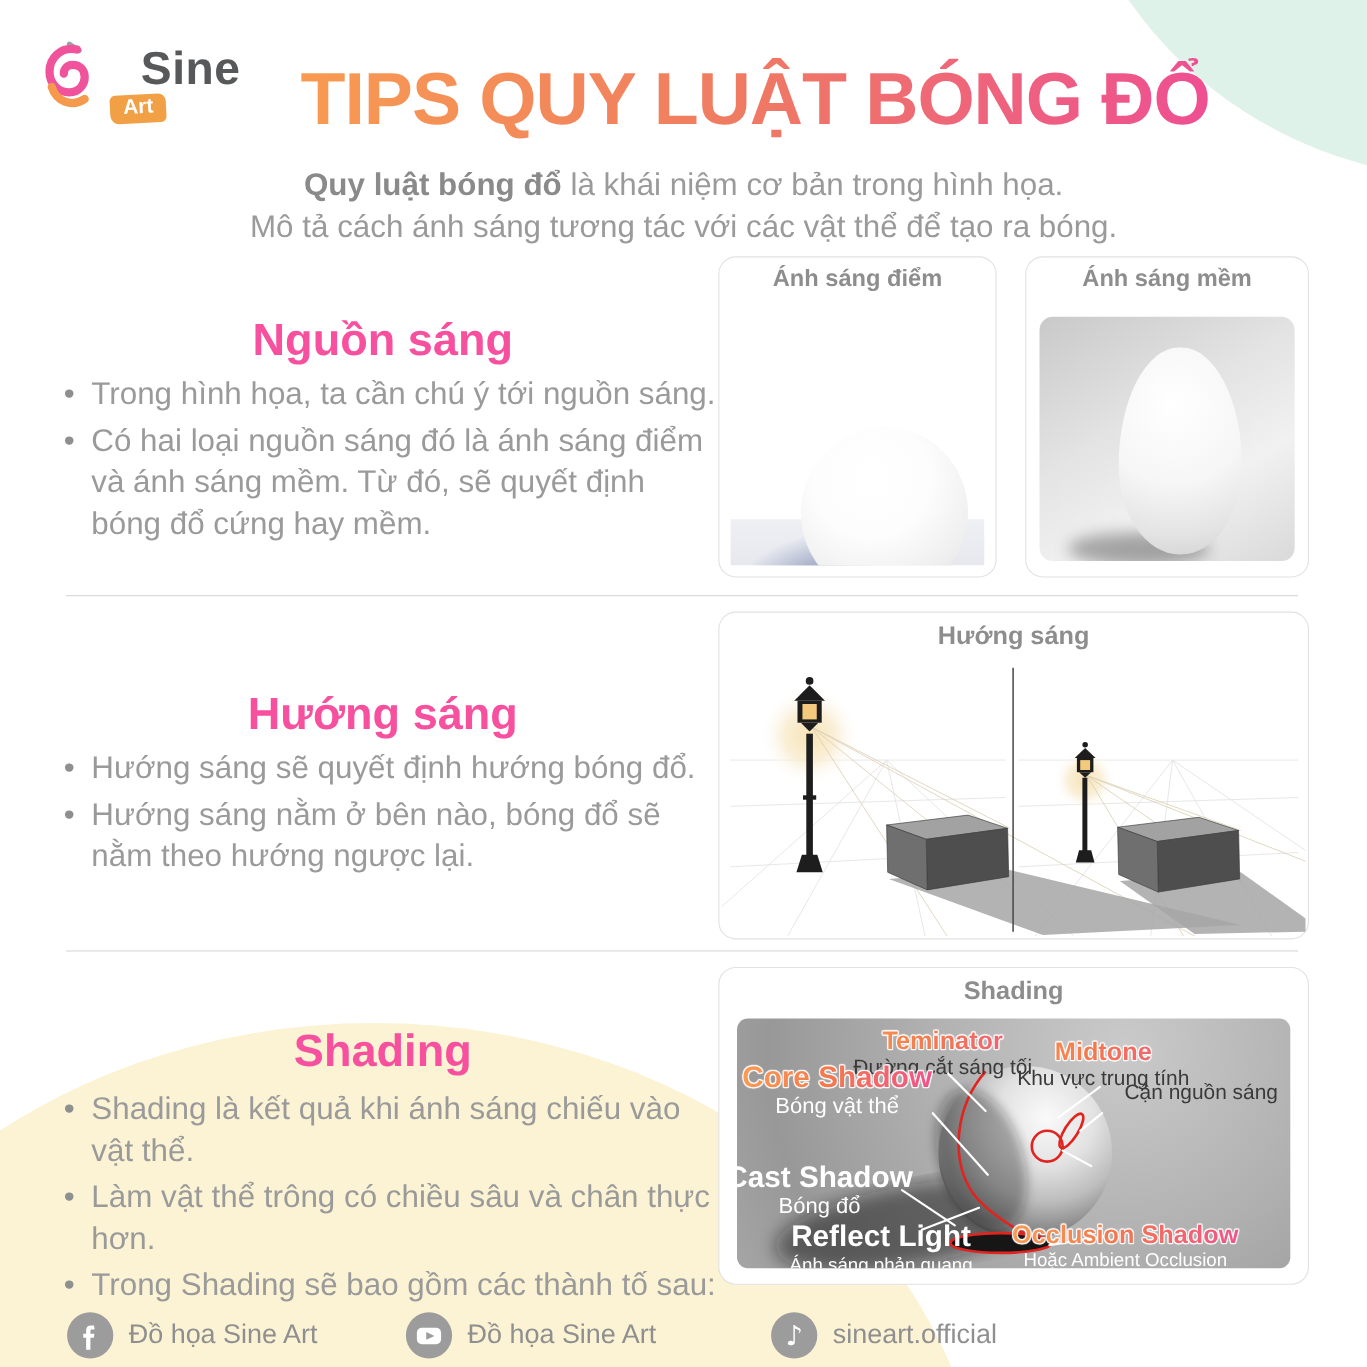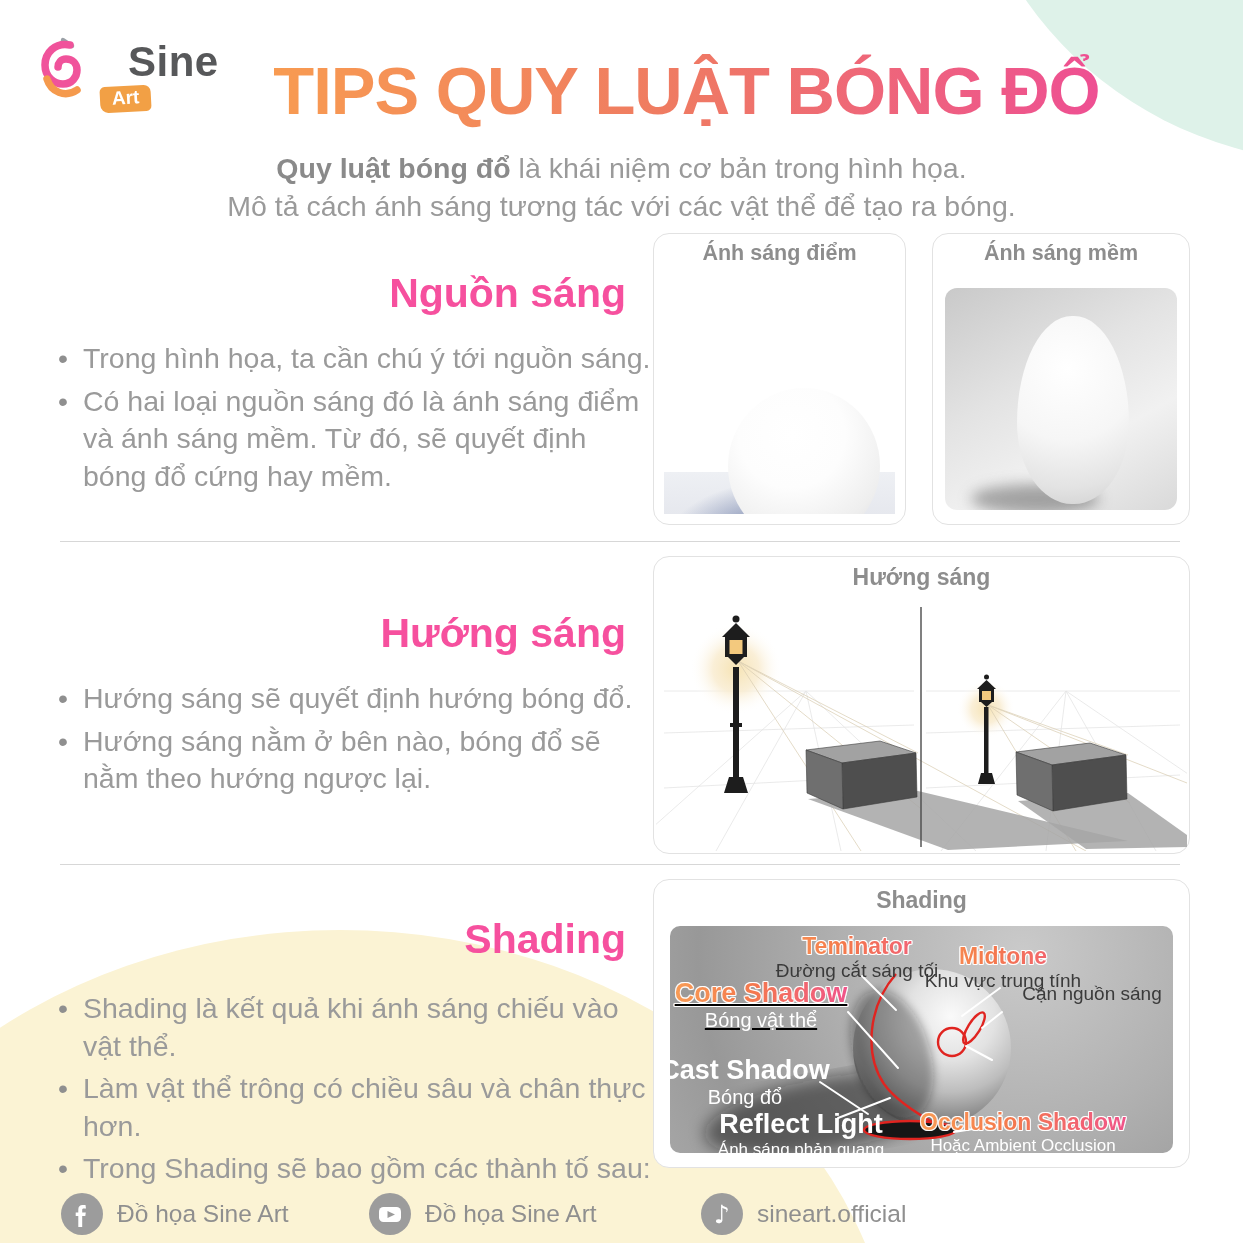--- a/index.html
+++ b/index.html
@@ -18,21 +18,21 @@
 
   
   .main-title{position:absolute;left:150px;right:20px;top:52px;text-align:center;}
   .main-title span{display:inline-block;font-size:67px;font-weight:bold;letter-spacing:-1px;
       background:linear-gradient(90deg,#f89b51 0%,#ef7b62 48%,#ee4f93 100%);
       -webkit-background-clip:text;background-clip:text;color:transparent;}
   .intro{position:absolute;left:0;right:0;top:150px;text-align:center;font-size:28.5px;color:#9a9a9a;line-height:1.33;}
   .intro b{color:#8a8a8a;}
 
   
-  .sec-h{position:absolute;left:38px;width:588px;margin:0;text-align:right;font-size:41px;font-weight:bold;color:#f6509e;}
+  .sec-h{position:absolute;left:38px;width:588px;margin:16px;text-align:center;font-size:41px;font-weight:bold;color:#f6509e;}
   #h1{top:270px;} #h2{top:610px;} #h3{top:916px;}
   .bullets{position:absolute;left:56px;width:600px;margin:0;padding:0;list-style:none;
            font-size:28.5px;color:#9a9a9a;line-height:1.32;}
   .bullets li{position:relative;padding-left:27px;margin-bottom:5px;}
   .bullets li:before{content:"•";position:absolute;left:2px;top:0;color:#8f8f8f;}
   #b1{top:340px;} #b2{top:680px;} #b3{top:990px;}
 
   .divider{position:absolute;left:60px;width:1120px;border-top:1.5px solid #d7d7d7;}
   #d1{top:541px;} #d2{top:864px;}
 
@@ -74,21 +74,21 @@
   .lb .en.lg{font-size:27px;}
   .lb .en.grad{background:linear-gradient(90deg,#f9a257 0%,#f4794d 45%,#ef4f93 100%);
       -webkit-background-clip:text;background-clip:text;color:transparent;
       filter:drop-shadow(0 1px 0 rgba(255,255,255,.9)) drop-shadow(0 -1px 0 rgba(255,255,255,.9))
              drop-shadow(1px 0 0 rgba(255,255,255,.9)) drop-shadow(-1px 0 0 rgba(255,255,255,.9));}
   .lb .vi{display:block;font-size:17px;color:#fff;margin-top:2px;}
   .lb .vi.dark{color:#3a3a3a;font-size:19px;}
   .lb .vi.lg{font-size:20px;}
   #lb-terminator{left:77px;top:8px;width:220px;}
   #lb-midtone{left:223px;top:18px;width:220px;}
-  #lb-core{left:-9px;top:53px;width:200px;text-decoration:underline;}
+  #lb-core{left:-9px;top:39px;width:200px;}
   #lb-center{left:312px;top:56px;width:220px;}
   #lb-cast{left:-25px;top:130px;width:200px;}
   #lb-specular{left:311px;top:118px;width:200px;}
   #lb-reflect{left:21px;top:184px;width:220px;}
   #lb-occlusion{left:233px;top:184px;width:240px;}
 
   
   .f-item{position:absolute;top:1192px;height:44px;display:flex;align-items:center;gap:13px;
           color:#8f8f8f;font-size:24.5px;}
   #fi-facebook{left:60px;} #fi-youtube{left:368px;} #fi-tiktok{left:700px;} #fi-web{left:1070px;}

